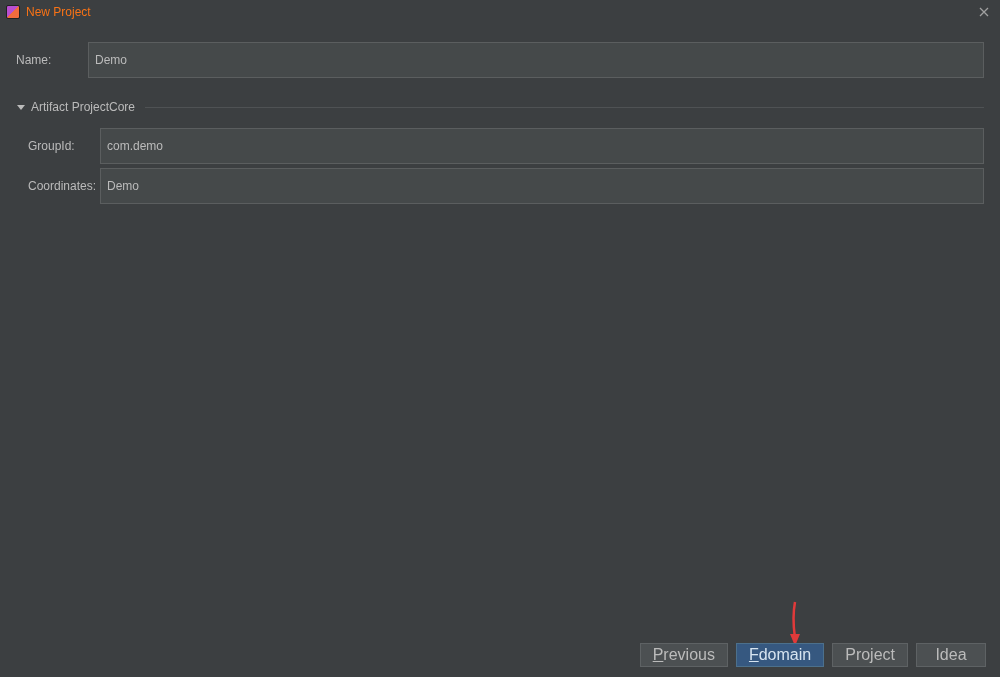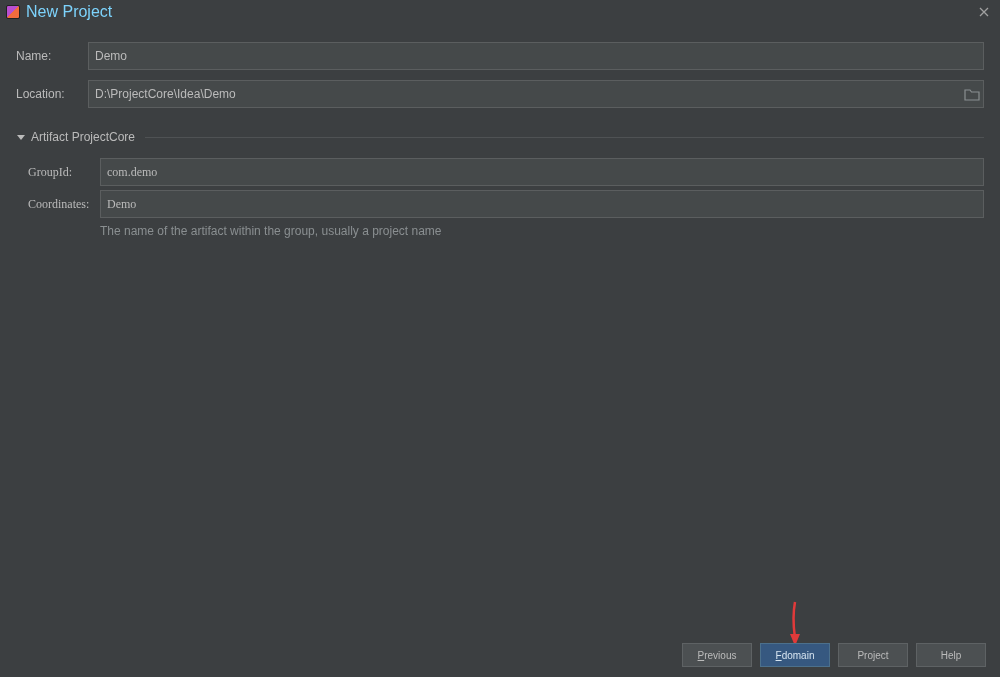--- a/index.html
+++ b/index.html
@@ -19,39 +19,39 @@
       background: #3c3f41;
     }
     .titlebar .app-icon {
       width: 14px; height: 14px;
       margin-right: 6px;
       display: inline-block;
       background: linear-gradient(135deg,#b94fd1 0 50%, #f36c3d 50% 100%);
       border: 1px solid #222;
       border-radius: 2px;
     }
-    .titlebar .title { color: #7dd3fc; font-size: 16px; }
+    .titlebar .title { color: #f97316; font-size: 12px; }
     .titlebar .close {
       margin-left: auto;
       width: 20px; height: 20px;
       display: flex; align-items: center; justify-content: center;
       color: #a0a0a0;
       cursor: pointer;
     }
     .titlebar .close svg { width: 10px; height: 10px; }
 
     .form-area { padding: 18px 16px 0 16px; }
     .row { display: flex; align-items: center; margin-bottom: 10px; }
-    .row.with-hint { margin-bottom: 4px; font-family: Liberation Serif, serif; }
+    .row.with-hint { margin-bottom: 4px; }
     .lbl { width: 72px; min-width: 72px; color: #bbbbbb; }
     .lbl-wide { width: 72px; min-width: 72px; }
     .field-wrap { flex: 1; position: relative; }
     input.textfield {
       width: 100%;
-      height: 28px;
+      height: 36px;
       background: #45494a;
       border: 1px solid #5b5e5f;
       color: #bbbbbb;
       padding: 8px 6px;
       font-family: inherit;
       font-size: 12px;
       outline: none;
     }
     input.textfield.focused {
       border: 1px solid #4a6da7;
@@ -101,21 +101,21 @@
       padding: 0 14px;
     }
     button.dlg {
       min-width: 70px;
       height: 24px;
       padding: 0 12px;
       background: #4c5052;
       border: 1px solid #5e6264;
       color: #bbbbbb;
       font-family: inherit;
-      font-size: 10px;
+      font-size: 16px;
       cursor: pointer;
     }
     button.dlg.primary {
       background: #365880;
       border: 1px solid #4c708c;
       color: #d6e4f0;
     }
     .mnemonic { text-decoration: underline; }
 
     .arrow-annot {
@@ -141,31 +141,20 @@
 
 <div class="form-area">
 
   <div class="row">
     <div class="lbl">Name:</div>
     <div class="field-wrap">
       <input class="textfield" type="text" value="Demo" style="">
     </div>
   </div>
 
-  <div class="row">
-    <div class="lbl">Location:</div>
-    <div class="field-wrap">
-      <input class="textfield" type="text" style="padding-right: 24px;" value="D:\ProjectCore\Idea\Demo">
-      <span class="folder-icon-wrap">
-        <svg viewBox="0 0 16 14">
-            <path d="M1 3 h5 l1.5 2 H15 v8 H1 Z" fill="none" stroke="currentColor" stroke-width="1.2"></path>
-          </svg>
-      </span>
-    </div>
-  </div>
 
   <div class="section">
     <div class="section-header">
       <span class="tri">
         <svg viewBox="0 0 8 8">
             <path d="M0 2 L8 2 L4 7 Z" fill="#bbbbbb"></path>
           </svg>
       </span>
       <span>Artifact ProjectCore</span>
       <span class="sep"></span>
@@ -179,33 +168,32 @@
           <input class="textfield" type="text" value="com.demo" style="">
         </div>
       </div>
 
       <div class="row with-hint">
         <div class="lbl lbl-wide">Coordinates:</div>
         <div class="field-wrap">
           <input class="textfield" type="text" value="Demo" style="">
         </div>
       </div>
-      <div class="hint">The name of the artifact within the group, usually a project name</div>
 
 
     </div>
   </div>
 
 </div>
 
 <div class="arrow-annot">
   <svg viewBox="0 0 18 48">
     <path d="M9 2 C 6 18, 8 30, 9 38" stroke="#e03a3a" stroke-width="2.5" fill="none"></path>
     <path d="M4 34 L9 46 L14 34 Z" fill="#e03a3a"></path>
   </svg>
 </div>
 
 <div class="button-bar">
   <button class="dlg"><span class="mnemonic">P</span><span>revious</span></button>
   <button class="dlg primary"><span class="mnemonic">F</span><span>domain</span></button>
   <button class="dlg">Project</button>
-  <button class="dlg">Help</button>
+  <button class="dlg">Idea</button>
 </div>
 
 </body></html>

